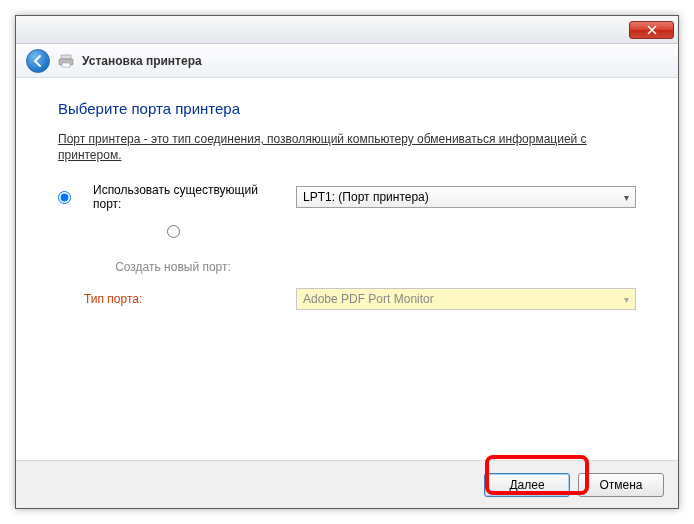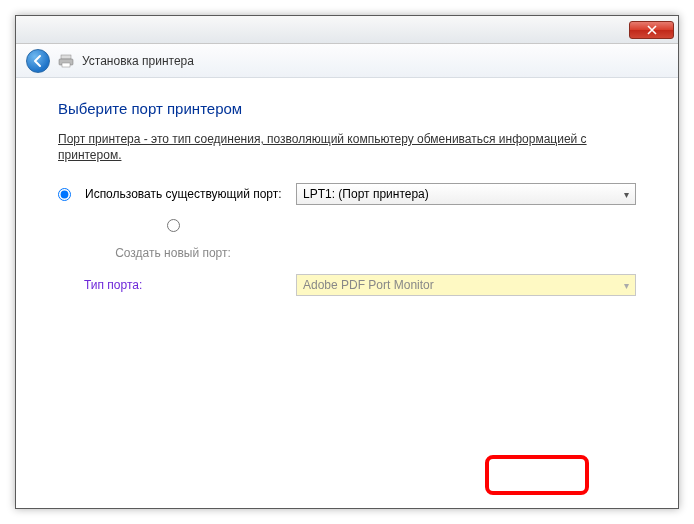--- a/index.html
+++ b/index.html
@@ -65,21 +65,21 @@
     cursor: pointer;
   }
   .back-btn svg { width: 14px; height: 14px; }
   .printer-icon {
     width: 16px;
     height: 16px;
     display: inline-flex;
     align-items: center;
     justify-content: center;
   }
-  .header-title { color: #333; }
+  .header-title { color: #333; font-weight: bold; }
   .content {
     flex: 1;
     padding: 22px 42px 10px 42px;
   }
   .heading {
     font-size: 15px;
     color: #003399;
     margin-bottom: 14px;
   }
   .desc {
@@ -87,24 +87,24 @@
     margin-bottom: 20px;
     line-height: 1.35;
     text-decoration: underline;
   }
   .row {
     display: flex;
     align-items: center;
     margin-bottom: 14px;
     gap: 8px;
   }
-  .row label { flex: 0 0 230px; color: #000; display:flex; align-items:center; gap:14px;}
+  .row label { flex: 0 0 230px; color: #000; display:flex; align-items:center; gap:22px;}
   .row.disabled label { color: #888; flex-direction: column; }
   .indent { padding-left: 26px; }
-  .indent label { color:#6d28d9; flex-basis:204px;}
+  .indent label { color:#c2410c; flex-basis:204px;}
   input[type=radio] {
     margin: 0;
     width: 13px;
     height: 13px;
   }
   .select {
     flex: 1;
     min-width: 325px;
     height: 22px;
     border: 1px solid #a0a0a0;
@@ -188,21 +188,21 @@
       <svg viewBox="0 0 16 16" width="16" height="16">
         <rect x="3" y="2" width="10" height="4" fill="#ddd" stroke="#888" stroke-width="0.5"></rect>
         <rect x="1" y="6" width="14" height="6" rx="1" fill="#bbb" stroke="#777" stroke-width="0.5"></rect>
         <rect x="4" y="10" width="8" height="4" fill="#fff" stroke="#888" stroke-width="0.5"></rect>
       </svg>
     </span>
     <span class="header-title">Установка принтера</span>
   </div>
 
   <div class="content">
-    <div class="heading">Выберите порт принтером</div>
+    <div class="heading">Выберите порта принтера</div>
     <div class="desc">Порт принтера - это тип соединения, позволяющий компьютеру обмениваться информацией с принтером.</div>
 
     <div class="row">
       <label>
         <input type="radio" name="portopt" checked="" style="">
         <span>Использовать существующий порт:</span>
       </label>
       <div class="select">
         <span>LPT1: (Порт принтера)</span>
       </div>
@@ -216,15 +216,23 @@
     </div>
 
     <div class="row indent">
       <label>Тип порта:</label>
       <div class="select disabled">
         <span>Adobe PDF Port Monitor</span>
       </div>
     </div>
   </div>
 
+  <div class="footer">
+    <div class="btn default">
+      <span>Далее</span>
+    </div>
+    <div class="btn">
+      <span>Отмена</span>
+    </div>
+  </div>
 
   <div class="highlight-ring" style="left:469px; top:439px; width:104px; height:40px;"></div>
 </div>
 
 </body></html>

